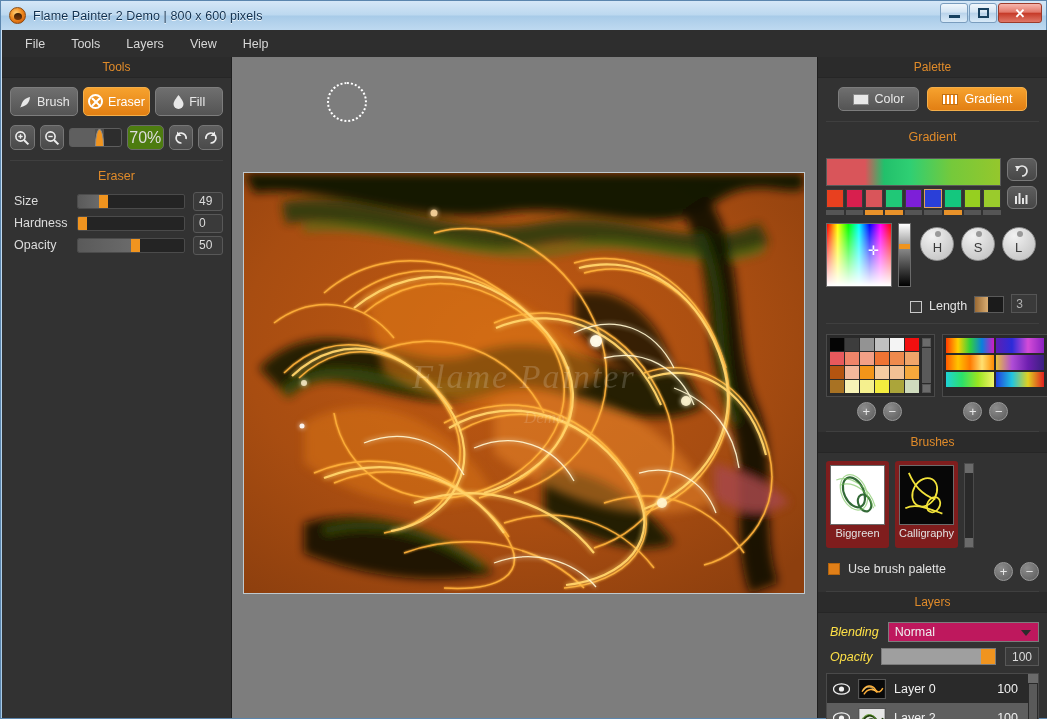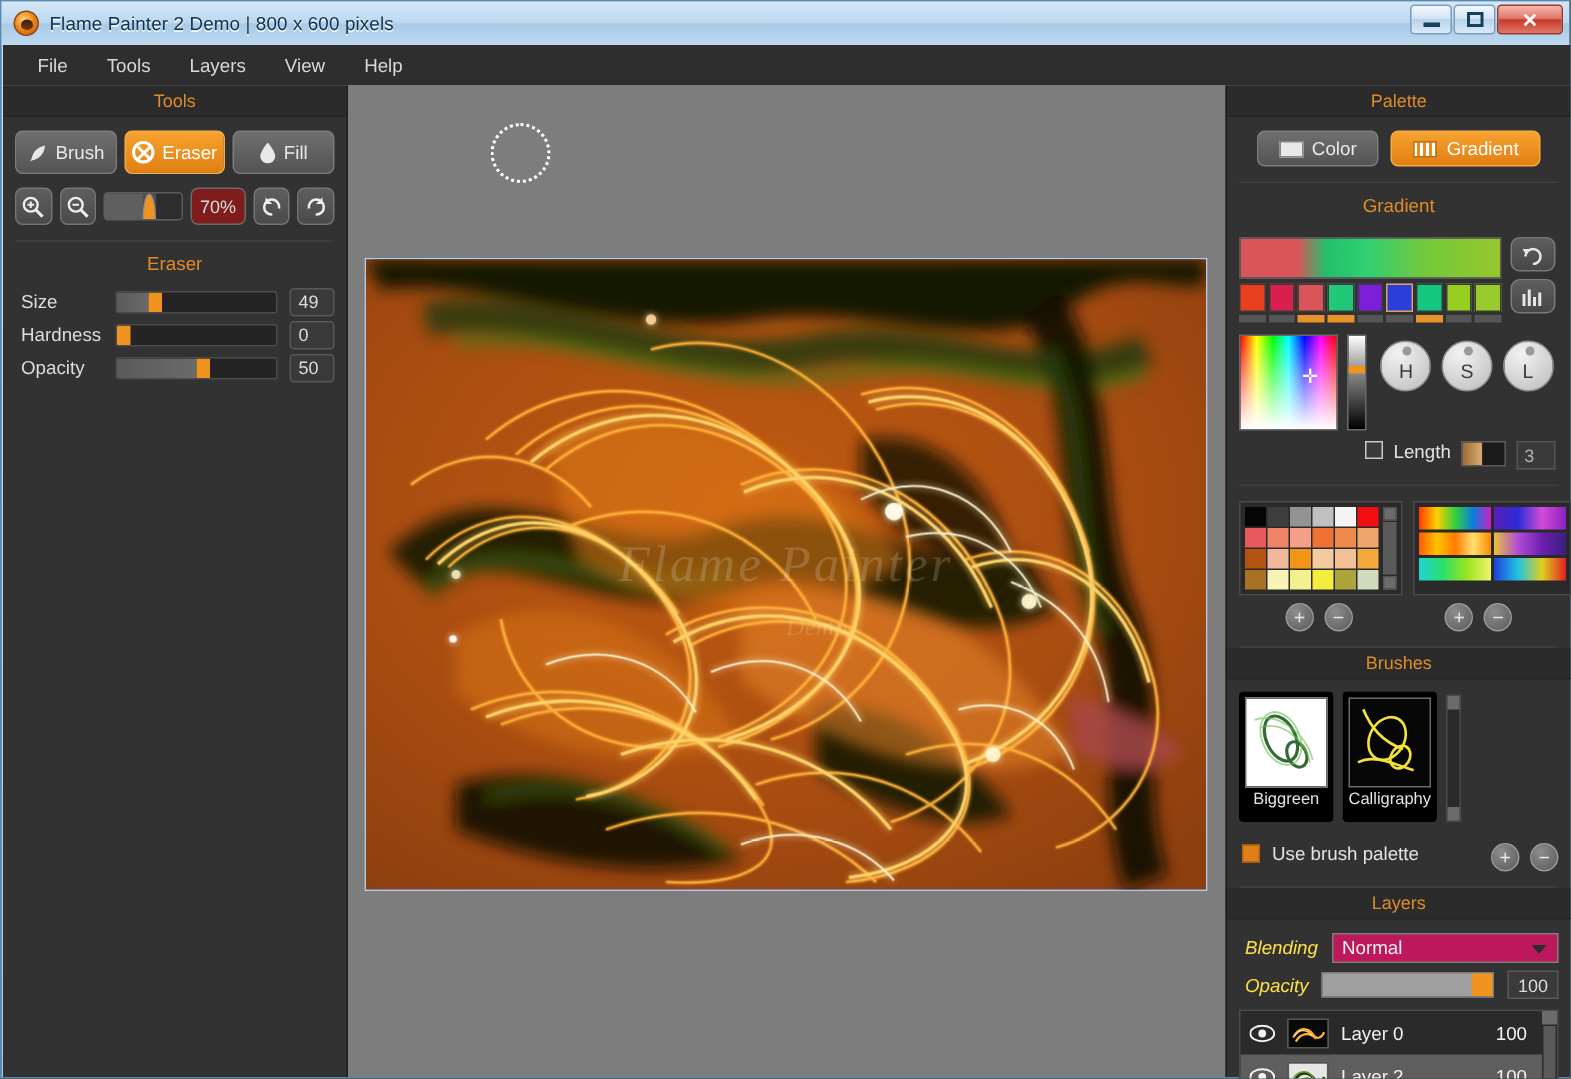--- a/index.html
+++ b/index.html
@@ -113,22 +113,22 @@
   }
   .zoom-slider {
     width:60px; height:19px; border-radius:3px;
     background:linear-gradient(90deg,#5a5a5a 0%,#4a4a4a 100%);
     border:1px solid #5d5d5d; position:relative; overflow:hidden;
   }
   .zoom-slider .fill { position:absolute; left:0; top:0; bottom:0; width:48%; background:#5f5f5f;}
   .zoom-slider .knob { position:absolute; top:0; bottom:0; left:48%; width:9px; background:#f0941f; }
   .zoom-slider .rest { position:absolute; left:calc(48% + 9px); top:0; bottom:0; right:0; background:#2d2d2d;}
   .zoom-val {
-    width:42px; height:25px; border-radius:5px; background:#7f1d1d; border:1px solid #6a6a6a;
-    color:#ddd; font-size:12px; display:flex; align-items:center; justify-content:center;
+    width:42px; height:25px; border-radius:5px; background:#4d7c0f; border:1px solid #6a6a6a;
+    color:#ddd; font-size:16px; display:flex; align-items:center; justify-content:center;
   }
   .divider-h { height:1px; background:#3f3f3f; margin:10px 8px 0 8px; }
   .subsec-title {
     text-align:center; color:#e08b2a; font-size:12.5px; padding:8px 0 7px 0;
   }
   .param-row { display:flex; align-items:center; padding:2px 8px 2px 12px; gap:8px; height:22px;}
   .param-label { width:55px; color:#dcdcdc; font-size:12.5px;}
   .param-slider {
     flex:1; height:15px; border-radius:2px; background:#242424;
     border:1px solid #4b4b4b; position:relative; overflow:hidden;
@@ -217,21 +217,21 @@
   .knobs { flex:1; display:flex; justify-content:space-around; align-items:flex-start; padding-top:4px;}
   .knob {
     width:34px; height:34px; border-radius:50%;
     background:radial-gradient(circle at 35% 25%, #f2f2f2, #bcbcbc);
     border:1px solid #8e8e8e; position:relative;
     display:flex; align-items:center; justify-content:center;
     color:#3a3a3a; font-size:13px; padding-top:7px;
   }
   .knob .dot { position:absolute; top:3px; left:14px; width:6px; height:6px; border-radius:50%; background:#9a9a9a;}
 
-  .length-row { display:flex; align-items:flex-start; gap:7px; padding:7px 8px 0 92px; }
+  .length-row { display:flex; align-items:flex-end; gap:7px; padding:7px 8px 0 92px; }
   .chk { width:12px; height:12px; border:1px solid #c9c9c9; background:#3a3a3a; }
   .length-lbl { color:#e2e2e2; font-size:12.5px; }
   .length-bar {
     width:30px; height:17px; border:1px solid #5a5a5a;
     background:linear-gradient(90deg,#9a6a34 0%,#d8ab70 45%,#1b1b1b 48%,#1b1b1b 100%);
   }
   .length-val {
     width:26px; height:19px; border:1px solid #555; background:#3a3a3a;
     color:#b0b0b0; font-size:12px; display:flex; align-items:center; padding-left:4px;
   }
@@ -248,21 +248,21 @@
   .circ-btn {
     width:19px; height:19px; border-radius:50%;
     background:radial-gradient(circle at 35% 30%,#8d8d8d,#5a5a5a);
     border:1px solid #9a9a9a; color:#e8e8e8; font-size:13px; line-height:17px; text-align:center;
   }
   .sw-foot { display:flex; padding:0 8px; }
   .sw-foot > div { flex:1; }
 
   .brush-list { display:flex; gap:6px; padding:8px 8px 0 8px; }
   .brush-item {
-    width:63px; border:2px solid transparent; border-radius:3px; background:#000000; padding:2px;
+    width:63px; border:2px solid transparent; border-radius:3px; background:#7f1d1d; padding:2px;
   }
   .brush-item.sel { border-color:#c98a4b; background:#5c5c5c;}
   .brush-thumb { width:100%; height:60px; border:1px solid #6b6b6b; }
   .brush-name { text-align:center; color:#e2e2e2; font-size:11px; padding:2px 0 1px 0; overflow:hidden; white-space:nowrap;}
   .brush-scroll {
     width:10px; height:85px; background:#2a2a2a; border:1px solid #4a4a4a;
     display:flex; flex-direction:column; justify-content:space-between; margin-top:2px;
   }
   .brush-scroll i { display:block; height:9px; background:#6b6b6b; }
   .brush-foot { display:flex; align-items:center; justify-content:space-between; padding:9px 8px 0 10px;}

